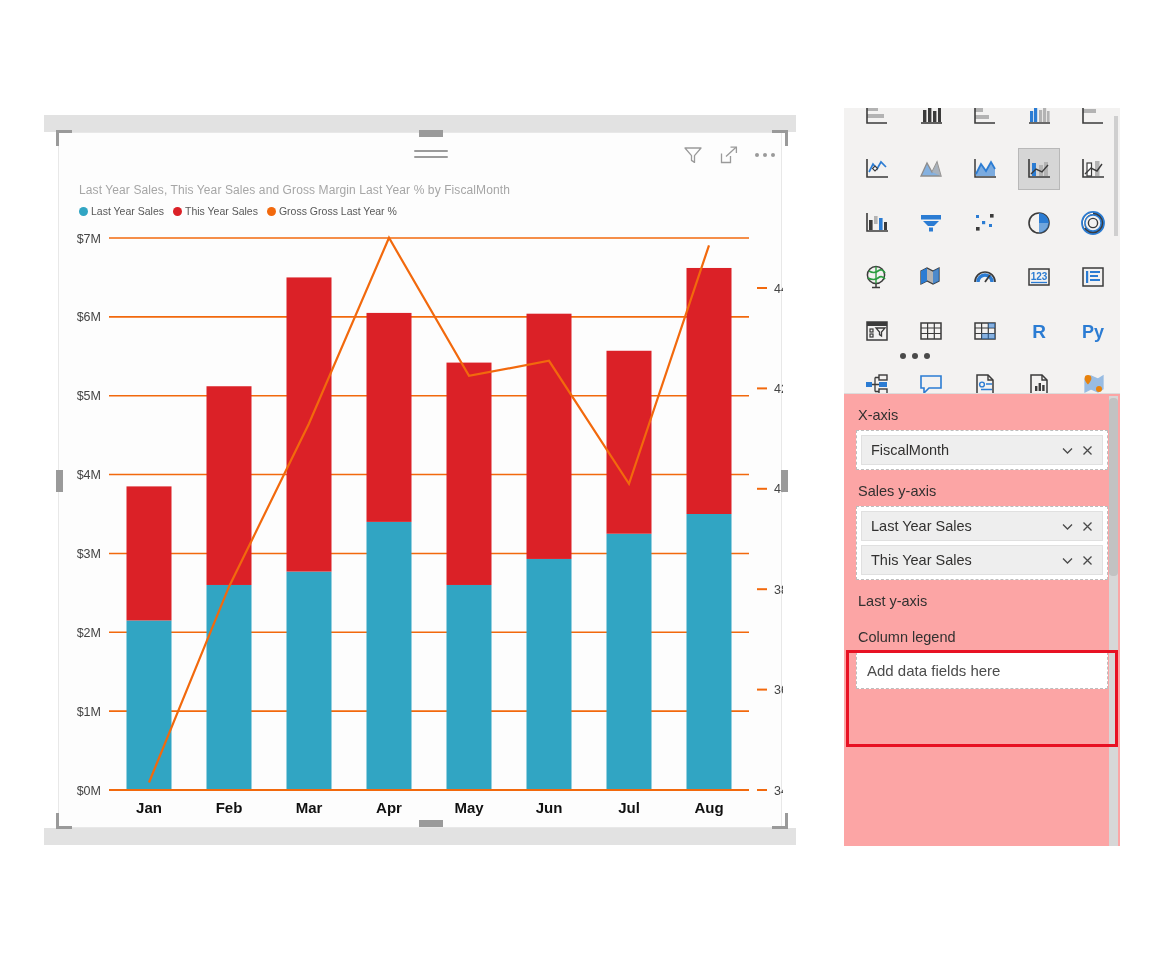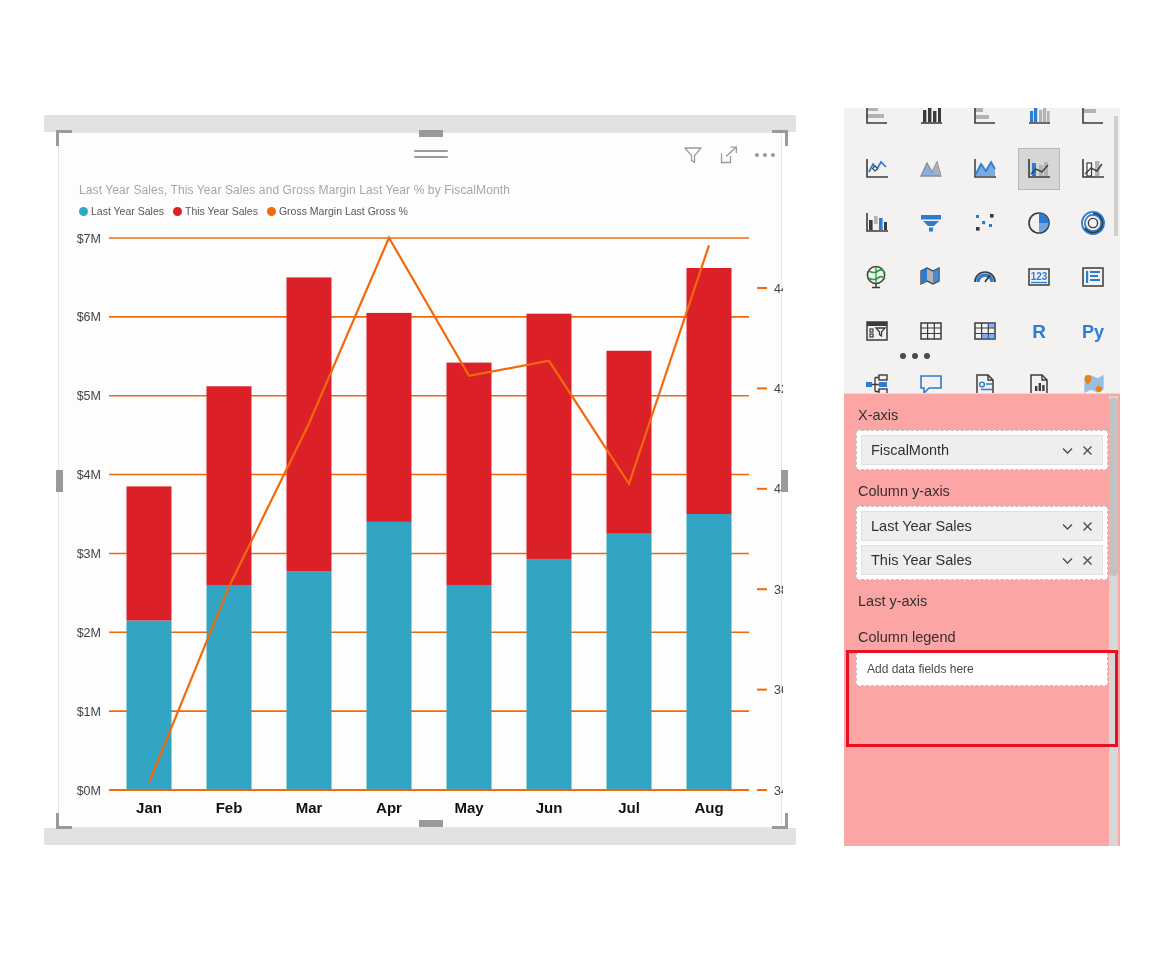--- a/index.html
+++ b/index.html
@@ -81,21 +81,21 @@
   .bucket { padding:0 12px; }
   .bucket-label { font-size:14.5px; color:#323130; padding:13px 0 7px 2px; }
   .bucket-well { border:1px dashed #bdbdbd; background:#fff; padding:4px; }
   .chip {
     display:flex; align-items:center; background:#eeeeee; border:1px solid #e0e0e0;
     height:30px; padding:0 7px 0 9px; margin-bottom:4px;
   }
   .chip:last-child { margin-bottom:0; }
   .chip-name { flex:1; font-size:14.5px; color:#323130; overflow:hidden; white-space:nowrap; }
   .chip-ico { margin-left:5px; display:flex; align-items:center; cursor:pointer; }
-  .placeholder-well { border:1px dashed #bdbdbd; background:#fff; padding:9px 10px; font-size:12px; color:#4c4c4c; }
+  .placeholder-well { border:1px dashed #bdbdbd; background:#fff; padding:9px 10px; font-size:15px; color:#4c4c4c; }
 
   .hl-box { position:absolute; left:846px; top:650px; width:272px; height:97px; border:3px solid #e81123; pointer-events:none; z-index:30; }
 
   .panel-scroll-track { position:absolute; right:2px; top:288px; width:9px; height:450px; background:#d7d7d7; }
   .panel-scroll-thumb { position:absolute; right:2px; top:290px; width:9px; height:178px; background:#c2c2c2; border-radius:4px; }
   .gal-scroll-thumb { position:absolute; right:2px; top:8px; width:4px; height:120px; background:#cfcfcf; }
 </style>
 </head>
 <body>
 
@@ -148,21 +148,21 @@
         <div class="lg-item">
           <span class="lg-dot" style="background:#31A5C3"></span>
           <span class="lg-txt">Last Year Sales</span>
         </div>
         <div class="lg-item">
           <span class="lg-dot" style="background:#DB2127"></span>
           <span class="lg-txt">This Year Sales</span>
         </div>
         <div class="lg-item">
           <span class="lg-dot" style="background:#F2690D"></span>
-          <span class="lg-txt">Gross Margin Last Gross %</span>
+          <span class="lg-txt">Gross Gross Last Year %</span>
         </div>
       </div>
 
       <div class="plot">
         <svg class="plotsvg" id="chart-svg" width="724" height="696">
             <line x1="50" y1="657" x2="690" y2="657" stroke="#F2690D" stroke-width="1.6"></line>
             <text x="42" y="661.5" class="ax-lbl-l">$0M</text>
             <line x1="50" y1="578.1428571428571" x2="690" y2="578.1428571428571" stroke="#F2690D" stroke-width="1.6"></line>
             <text x="42" y="582.6428571428571" class="ax-lbl-l">$1M</text>
             <line x1="50" y1="499.28571428571433" x2="690" y2="499.28571428571433" stroke="#F2690D" stroke-width="1.6"></line>
@@ -530,21 +530,21 @@
               </span>
               <span class="chip-ico">
                 <svg width="15" height="15" viewBox="0 0 15 15">
                   <path d="M3.5 3.5 L11.5 11.5 M11.5 3.5 L3.5 11.5" stroke="#4a4a4a" stroke-width="1.3"></path>
                 </svg>
               </span>
             </div>
           </div>
         </div>
         <div class="bucket">
-          <div class="bucket-label">Column y-axis</div>
+          <div class="bucket-label">Sales y-axis</div>
           <div class="bucket-well">
             <div class="chip">
               <span class="chip-name">Last Year Sales</span>
               <span class="chip-ico">
                 <svg width="15" height="15" viewBox="0 0 15 15">
                   <path d="M3 5.5 L7.5 10 L12 5.5" stroke="#4a4a4a" stroke-width="1.3" fill="none"></path>
                 </svg>
               </span>
               <span class="chip-ico">
                 <svg width="15" height="15" viewBox="0 0 15 15">

